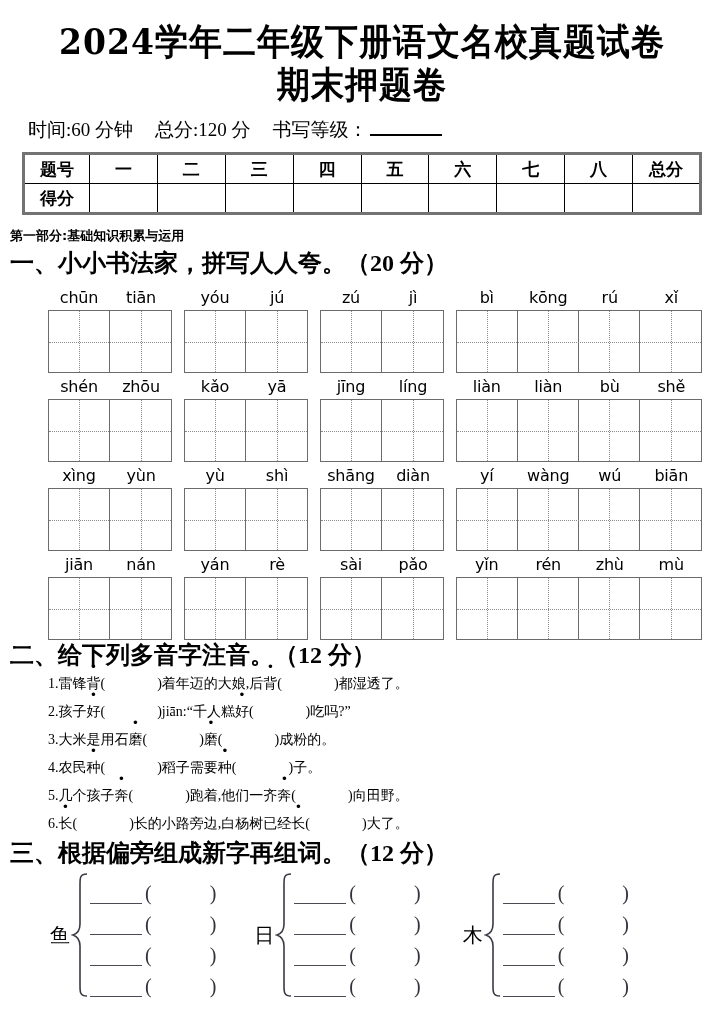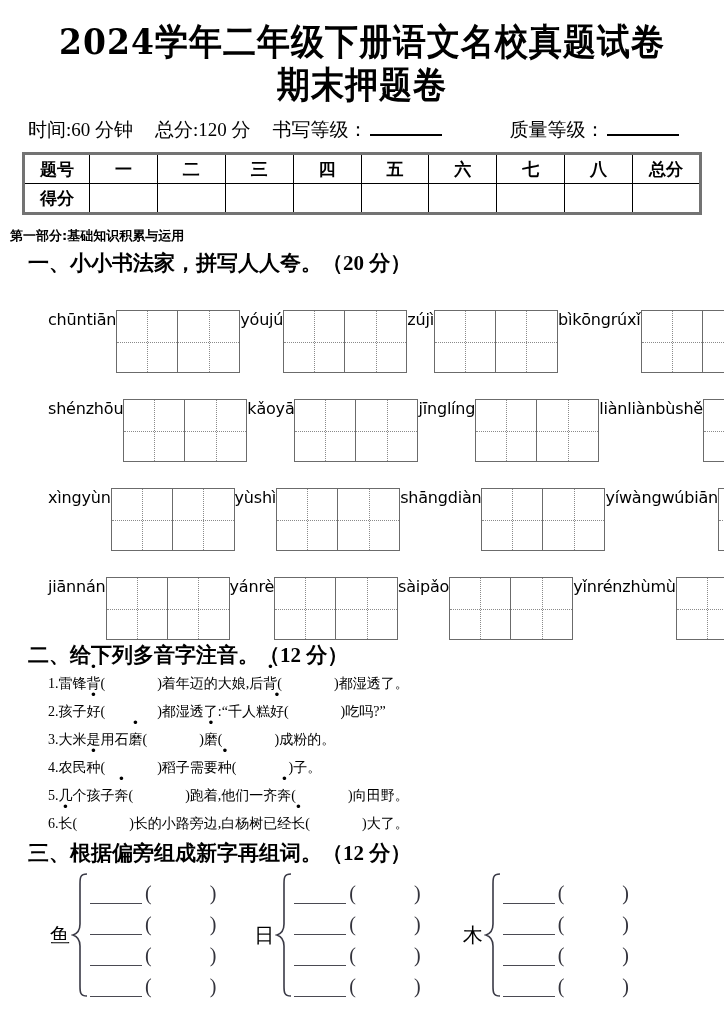--- a/index.html
+++ b/index.html
@@ -78,22 +78,22 @@
 
   
   .part-heading {
     margin: 9px 0 0 10px;
     font-size: 13px;
     font-weight: bold;
     font-family: "DejaVu Sans", "Liberation Sans", sans-serif;
     line-height: 24px;
   }
   .sec-heading {
-    margin: 3px 0 0 28px;
-    font-size: 21px;
+    margin: 3px 0 0 10px;
+    font-size: 24px;
     font-weight: bold;
     font-family: "DejaVu Sans", "Liberation Sans", sans-serif;
     line-height: 25px;
   }
   .sec-heading .pts {
     font-family: "Liberation Serif", serif;
     font-weight: bold;
   }
 
   
@@ -102,21 +102,21 @@
     position: relative;
   }
   .pinyin-row {
     display: flex;
     align-items: flex-end;
     height: 89px;
     padding-left: 48px;
   }
   .word-group {
     display: flex;
-    flex-direction: row;
+    flex-direction: column;
   }
   .pinyin-labels {
     display: flex;
     height: 22px;
   }
   .pinyin-labels span {
     flex: 1;
     text-align: center;
     font-family: "DejaVu Sans", "Liberation Sans", sans-serif;
     font-size: 16px;
@@ -248,24 +248,20 @@
 </div>
 
 <div class="meta-line">
   <span class="meta-item">时间:60 分钟</span>
   <span class="meta-item">总分:120 分</span>
   <span class="meta-item">
     <span>书写等级：</span>
     <span class="meta-blank"></span>
   </span>
   <span class="meta-spacer-lg"></span>
-  <span class="meta-item last">
-    <span>质量等级：</span>
-    <span class="meta-blank"></span>
-  </span>
 </div>
 
 <div class="score-table-wrap">
   <table class="score-table">
     <tbody>
       <tr>
         <td class="label-cell">题号</td>
         <td>一</td>
         <td>二</td>
         <td>三</td>
@@ -494,21 +490,21 @@
         </div>
       </div>
     </div>
   </div>
 
 <div class="sec-heading">
   <span>二、给下列多音字注音。</span><span class="pts">（12 分）</span>
 </div>
 <div class="poly-list" id="poly-list">
     <div class="poly-item"><span class="num">1.</span><span>雷锋</span><span class="dotchar">背</span><span>(</span><span class="paren-gap"></span><span>)着年迈的大娘,后</span><span class="dotchar">背</span><span>(</span><span class="paren-gap"></span><span>)都湿透了。</span></div>
-    <div class="poly-item"><span class="num">2.</span><span>孩子</span><span class="dotchar">好</span><span>(</span><span class="paren-gap"></span><span>)都湿透了:“千人糕</span><span class="dotchar">好</span><span>(</span><span class="paren-gap"></span><span>)吃吗?”</span></div>
+    <div class="poly-item"><span class="num">2.</span><span>孩子</span><span class="dotchar">好</span><span>(</span><span class="paren-gap"></span><span>)jiān:“千人糕</span><span class="dotchar">好</span><span>(</span><span class="paren-gap"></span><span>)吃吗?”</span></div>
     <div class="poly-item"><span class="num">3.</span><span>大米是用石</span><span class="dotchar">磨</span><span>(</span><span class="paren-gap"></span><span>)</span><span class="dotchar">磨</span><span>(</span><span class="paren-gap"></span><span>)成粉的。</span></div>
     <div class="poly-item"><span class="num">4.</span><span>农民</span><span class="dotchar">种</span><span>(</span><span class="paren-gap"></span><span>)稻子需要</span><span class="dotchar">种</span><span>(</span><span class="paren-gap"></span><span>)子。</span></div>
     <div class="poly-item"><span class="num">5.</span><span>几个孩子</span><span class="dotchar">奔</span><span>(</span><span class="paren-gap"></span><span>)跑着,他们一齐</span><span class="dotchar">奔</span><span>(</span><span class="paren-gap"></span><span>)向田野。</span></div>
     <div class="poly-item"><span class="num">6.</span><span class="dotchar">长</span><span>(</span><span class="paren-gap"></span><span>)长的小路旁边,白杨树已经</span><span class="dotchar">长</span><span>(</span><span class="paren-gap"></span><span>)大了。</span></div>
   </div>
 
 <div class="sec-heading">
   <span>三、根据偏旁组成新字再组词。</span><span class="pts">（12 分）</span>
 </div>
 <div class="radical-area" id="radical-area">

